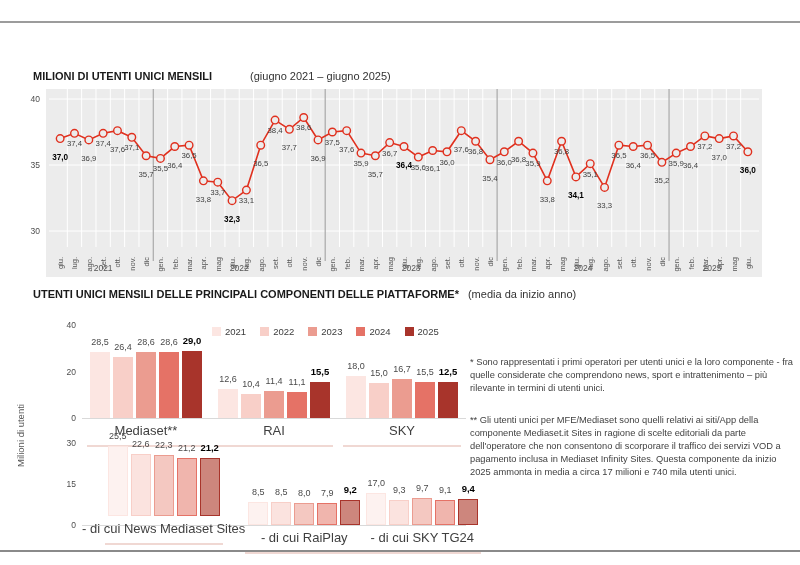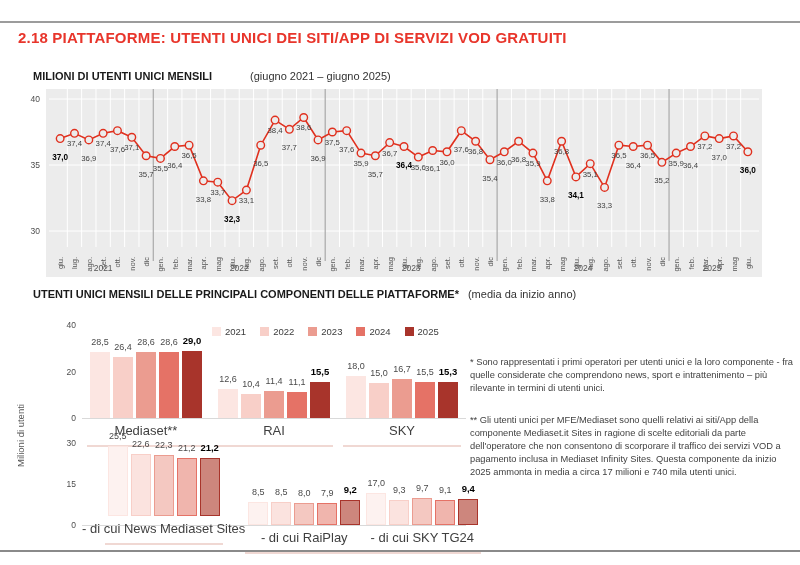--- a/index.html
+++ b/index.html
@@ -48,21 +48,20 @@
   .footnote { position:absolute; left:470px; width:328px; font-size:9.3px; color:#3f3f3f; line-height:1.4; }
   .fn1 { top:356px; }
   .fn2 { top:414px; }
 </style>
 </head>
 <body>
 
 <div class="page">
   <div class="top-rule"></div>
 
-  <div class="title">2.18 PIATTAFORME: UTENTI UNICI DEI SITI/APP DI SERVIZI VOD GRATUITI</div>
 
   <div class="hdr hdr1">
     <span class="b">MILIONI DI UTENTI UNICI MENSILI</span><span class="n">(giugno 2021 – giugno 2025)</span>
   </div>
 
   <div class="lc-yticks" id="lc-yticks">
       <div style="top: 5px;">40</div>
       <div style="top: 71px;">35</div>
       <div style="top: 137px;">30</div>
     </div>
@@ -374,21 +373,21 @@
             </div>
             <div class="bar-col">
               <div class="bar-val">16,7</div>
               <div class="bc-bar" style="height: 39px; background: rgb(235, 156, 144);"></div>
             </div>
             <div class="bar-col">
               <div class="bar-val">15,5</div>
               <div class="bc-bar" style="height: 36px; background: rgb(229, 114, 102);"></div>
             </div>
             <div class="bar-col">
-              <div class="bar-val bold">15,3</div>
+              <div class="bar-val bold">12,5</div>
               <div class="bc-bar" style="height: 36px; background: rgb(168, 52, 43);"></div>
             </div>
           </div>
           <div class="bc-cat">SKY</div>
           <div class="bc-underline" style="width: 118px; background: rgb(240, 216, 211);"></div>
         </div>
       </div>
     </div>
   <div class="barchart bars2" id="barchart-bottom">
       <div class="bc-ticks">

